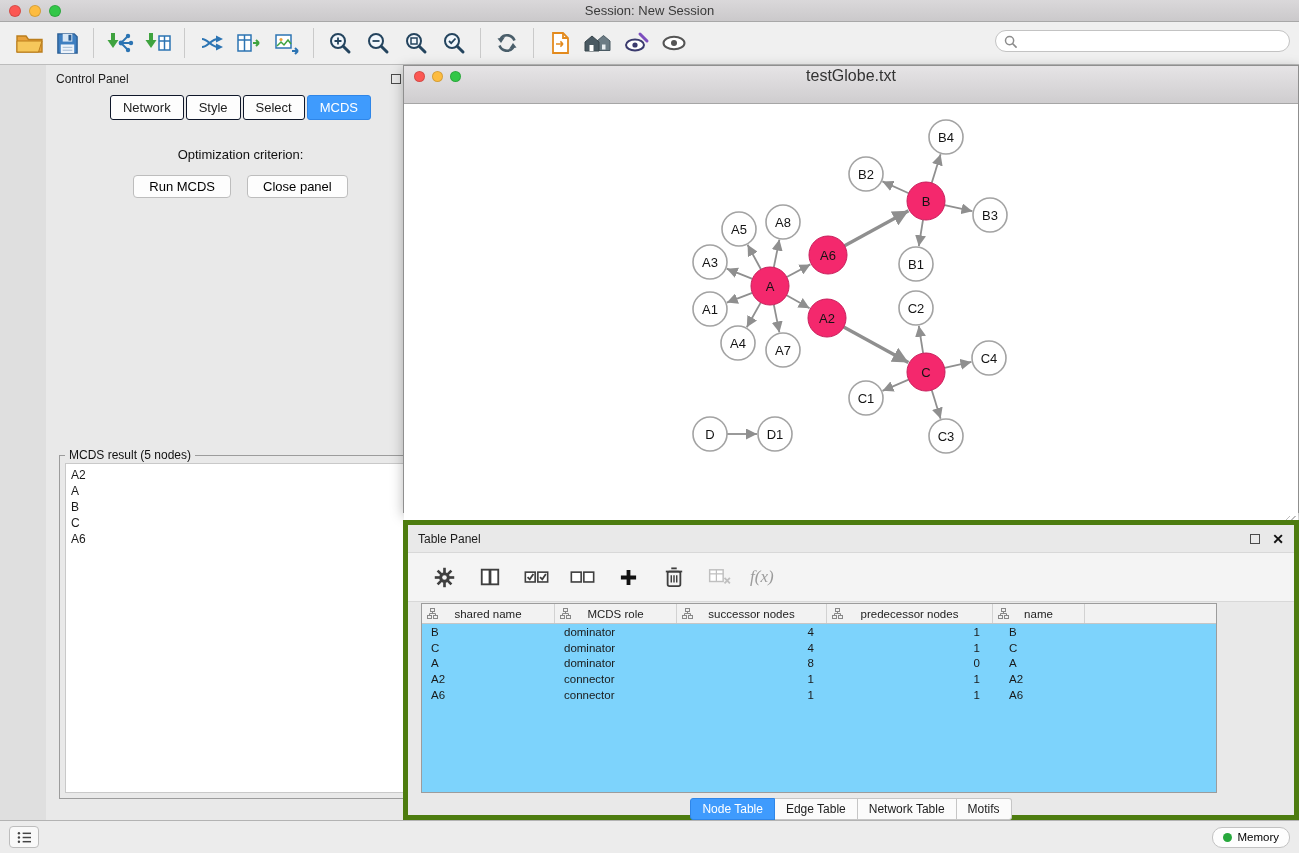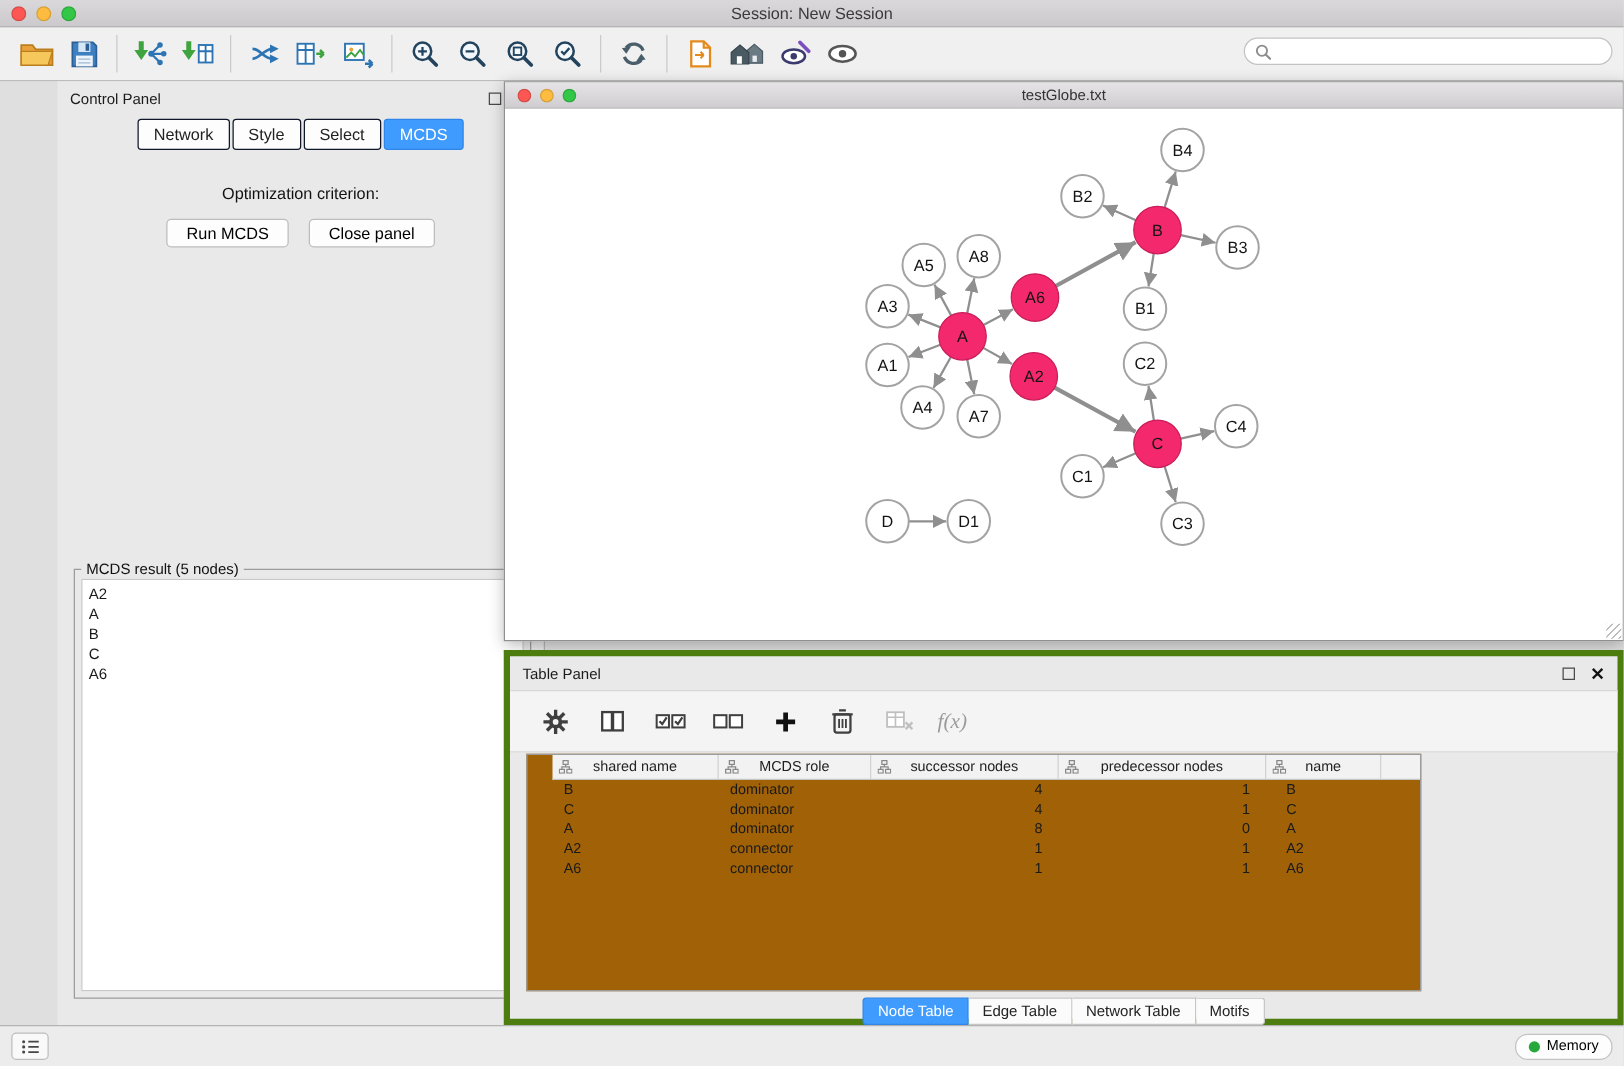--- a/index.html
+++ b/index.html
@@ -45,37 +45,37 @@
   .cp-buttons { display:flex; justify-content:center; gap:16px; margin-top:13px; }
   .cp-btn { font-size:13px; padding:3px 15px; background:#FDFDFD; border:1px solid #BDBDBD; border-radius:4px; cursor:pointer; font-family:inherit; }
   .result-box { position:absolute; left:13px; top:390px; width:366px; height:344px; border:1px solid #9C9C9C; }
   .result-title { position:absolute; top:-8px; left:5px; background:#E9E9E9; padding:0 4px; font-size:12px; color:#111; }
   .result-list { position:absolute; left:5px; right:5px; top:7px; bottom:5px; background:#fff; border:1px solid #C9C9C9; padding:3px 5px; overflow:auto; }
   .result-item { font-size:12px; line-height:16px; }
 
   
   .network-window { position:absolute; left:403px; top:65px; width:896px; height:448px; background:#fff;
     border:1px solid #8F8F8F; box-shadow:0 3px 12px rgba(0,0,0,.28); }
-  .nw-titlebar { height:21px; background:linear-gradient(#E6E4E6,#CFCDCF); border-bottom:1px solid #A6A6A6;
-    text-align:center; font-size:12px; line-height:20px; color:#333; position:relative; }
+  .nw-titlebar { height:38px; background:linear-gradient(#E6E4E6,#CFCDCF); border-bottom:1px solid #A6A6A6;
+    text-align:center; font-size:16px; line-height:20px; color:#333; position:relative; }
   .nw-lights { position:absolute; left:10px; top:5px; display:flex; gap:7px; }
   .nw-lights .light { width:11px; height:11px; }
   .nw-content { position:relative; width:100%; height:calc(100% - 21px); background:#fff; overflow:hidden; }
   #network-svg { width:100%; height:100%; display:block; }
   #network-svg text { font-family:"Liberation Sans",sans-serif; }
   .resize-corner { position:absolute; right:1px; bottom:1px; width:12px; height:12px;
     background:repeating-linear-gradient(135deg, transparent 0 3px, #BDBDBD 3px 4px); }
 
   
   .table-panel { position:absolute; left:403px; top:520px; width:896px; height:300px; background:#E9E9E9; border:5px solid #4d7c0f; }
   .tp-toolbar { position:absolute; left:0; top:27px; width:100%; height:50px; background:#F4F4F4;
     border-top:1px solid #D8D8D8; border-bottom:1px solid #D8D8D8; display:flex; align-items:center; padding-left:20px; gap:14px; }
   .tp-btn { width:32px; height:34px; display:flex; align-items:center; justify-content:center; background:transparent; border:none; cursor:pointer; }
   .fx-label { font-family:"Liberation Serif",serif; font-style:italic; font-size:17px; color:#9B9B9B; }
-  .data-table { position:absolute; left:13px; top:78px; width:716px; height:190px; background:#a16207; border:1px solid #9C9C9C; overflow:hidden;padding-left:20px; }
+  .data-table { position:absolute; left:13px; top:78px; width:796px; height:190px; background:#7dd3fc; border:1px solid #9C9C9C; overflow:hidden; }
   .t-header { display:flex; height:20px; background:#F2F2F2; border-bottom:1px solid #C6C6C6; }
   .th { position:relative; display:flex; align-items:center; justify-content:center; font-size:11.5px; color:#222;
     border-right:1px solid #D2D2D2; cursor:pointer; }
   .th-icon { position:absolute; left:5px; top:4px; }
   .tr { display:flex; height:15.8px; align-items:center; cursor:default; }
   .td { font-size:11.5px; white-space:nowrap; overflow:hidden; padding-left:9px; }
   .td.num { text-align:right; padding-right:13px; padding-left:0; }
   .td.c4 { padding-left:16px; }
   .table-tabs { position:absolute; left:0; right:0; top:273px; display:flex; justify-content:center; }
   .tt-tab { font-size:12px; padding:3px 11px; background:#FBFBFB; border:1px solid #C6C6C6; border-left:none; color:#222; cursor:pointer; }

